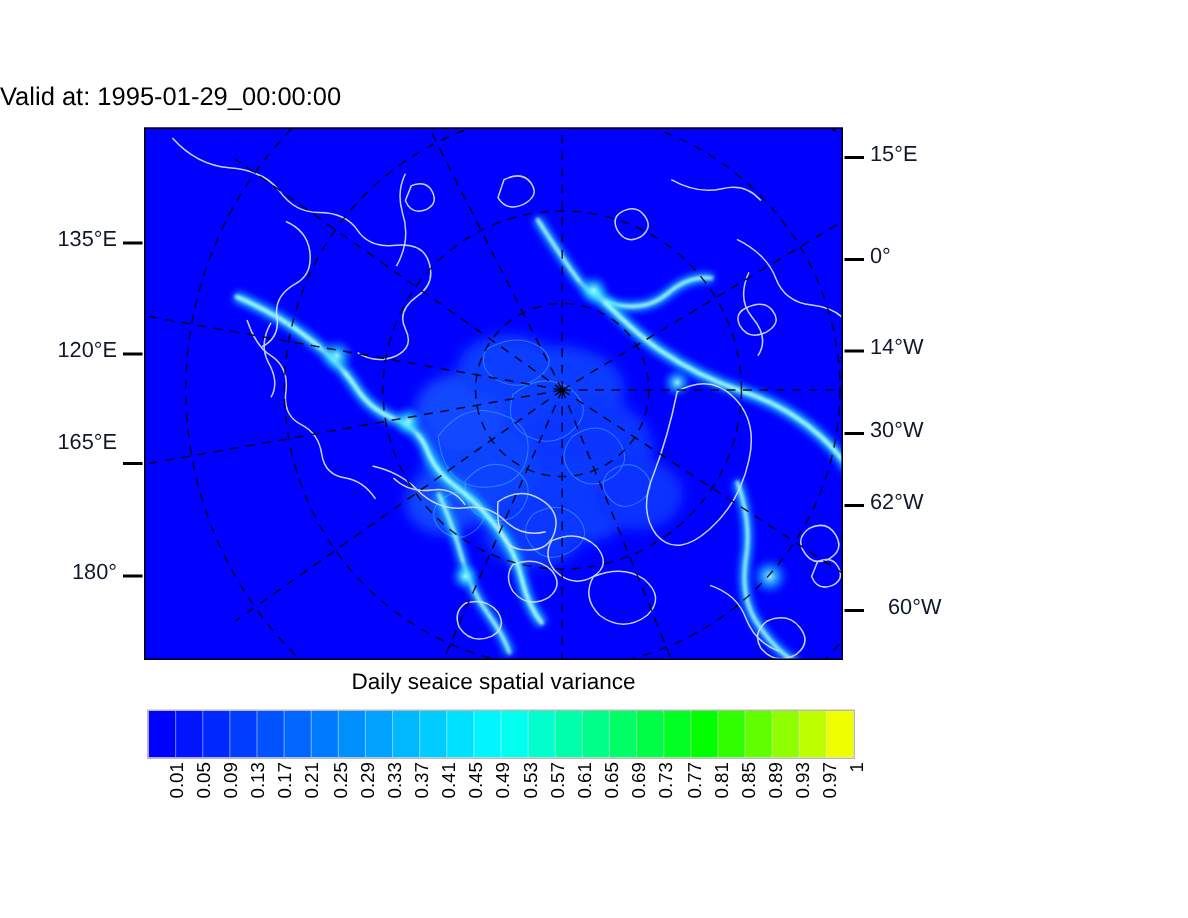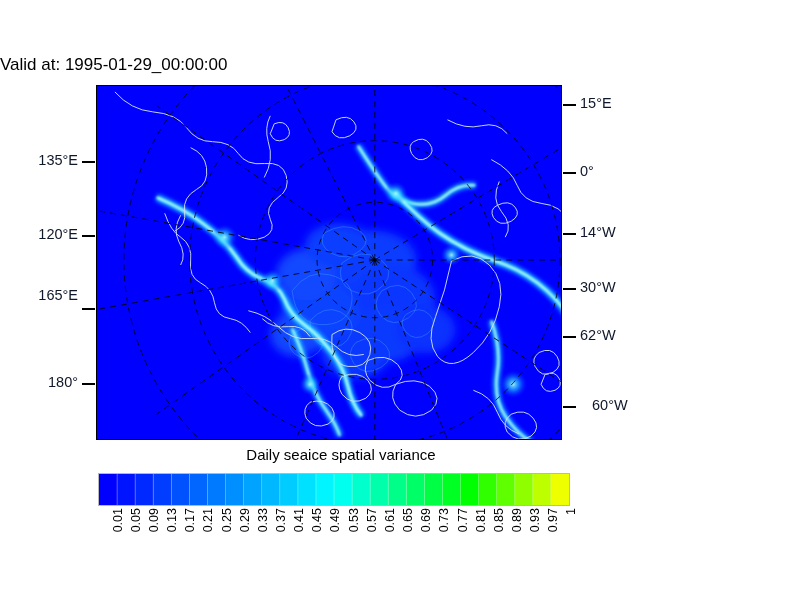--- a/index.html
+++ b/index.html
@@ -42,21 +42,21 @@
     position:absolute;
     font-size:14.5px;color:#0f172a;
     white-space:nowrap;line-height:1;
   }
   .axlabel.left{text-align:center;right:714px;}
   .axlabel.right{text-align:left;left:580px;}
 
   
   #caption{
     position:absolute;
-    left:108px;top:446px;width:466px;
+    left:96px;top:446px;width:466px;
     text-align:center;
     font-size:15px;color:#000;
   }
 
   
   #cbar-wrap{position:absolute;left:98px;top:473px;width:472px;height:33px;}
   #cbar{
     position:absolute;left:0;top:0;width:100%;height:100%;
     border:1px solid #b8b8b8;
     box-sizing:border-box;

